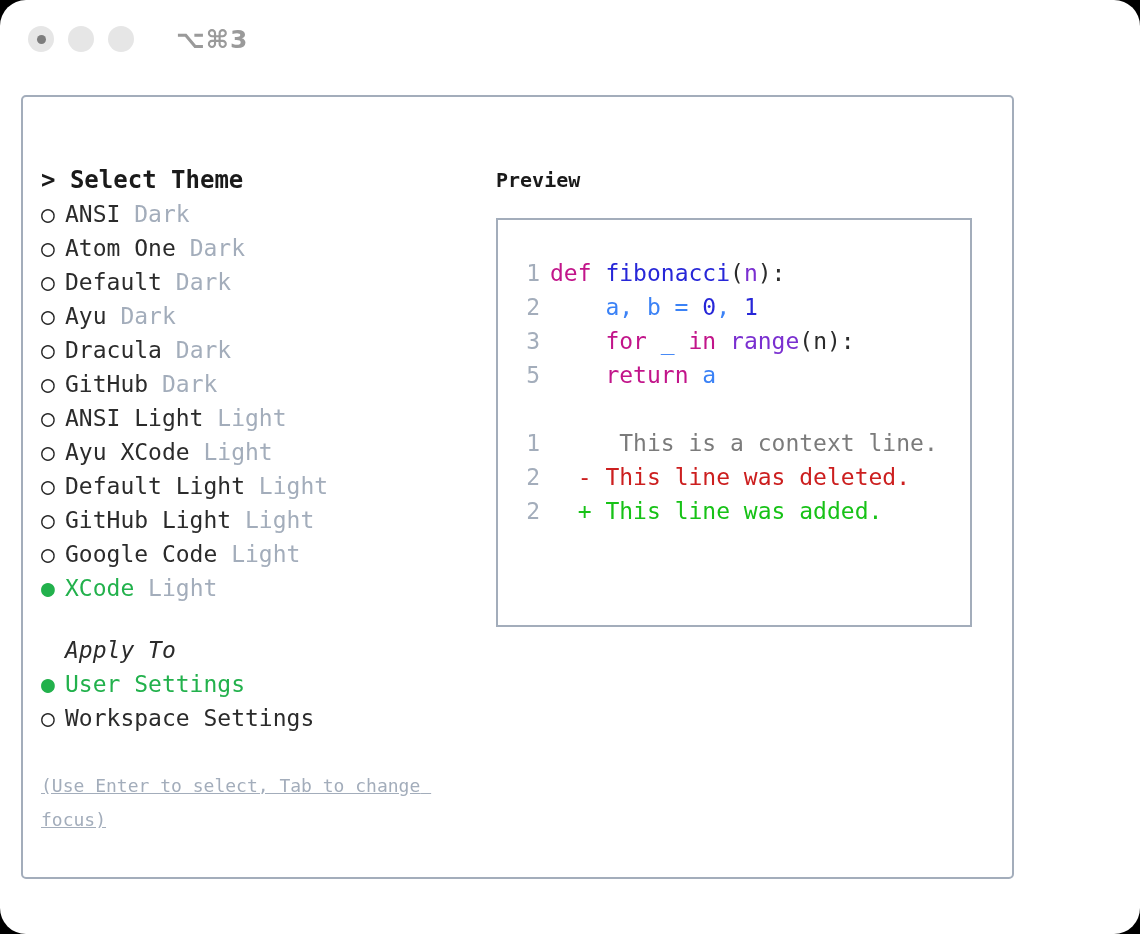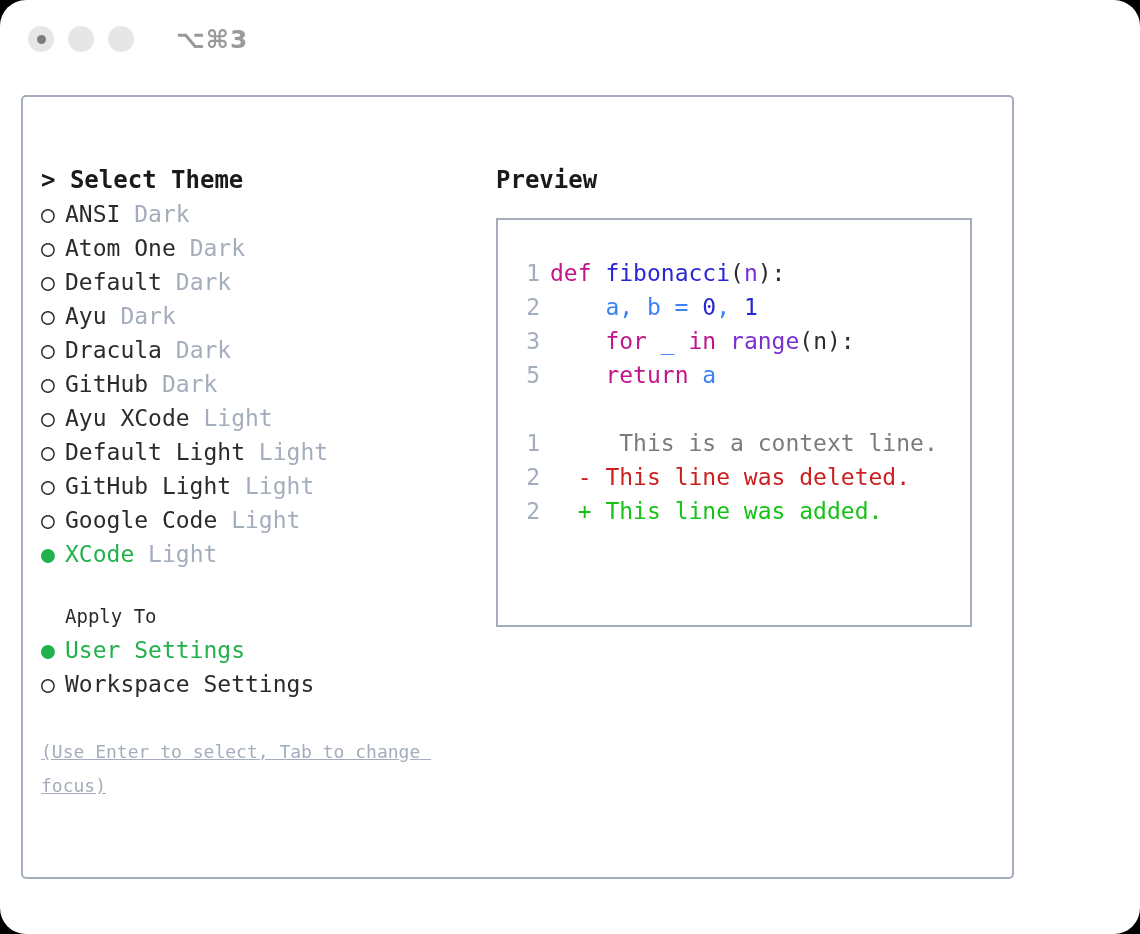--- a/index.html
+++ b/index.html
@@ -89,39 +89,40 @@
     font-size: 23px;
     line-height: 34px;
     color: #2b2b2b;
     white-space: pre;
   }
   .marker { display: inline-block; width: 24px; }
   .opt.selected .marker,
   .opt.selected .label { color: #22b14c; }
   .opt .suffix { color: #a3adbb; text-align: right; }
   .section-label {
-    font-size: 19px;
+    font-size: 23px;
     line-height: 34px;
     color: #2b2b2b;
     white-space: pre;
     padding-left: 24px;
+    font-style: italic;
   }
   .spacer-sm { height: 28px; }
   .spacer-md { height: 34px; }
   .footnote {
     font-size: 18px;
     line-height: 34px;
     color: #a3adbb;
     white-space: pre-wrap;
     width: 420px;
     text-decoration: underline;
   }
   
   .preview-title {
-    font-size: 24px;
+    font-size: 20px;
     font-weight: bold;
     color: #1a1a1a;
     line-height: 34px;
   }
   .preview-box {
     margin-top: 21px;
     width: 476px;
     height: 409px;
     border: 2px solid #a3adbb;
     box-sizing: border-box;
@@ -170,20 +171,21 @@
 
       <div class="col-left">
         <div class="heading">&gt; Select Theme</div>
         <div id="theme-list">
             <div class="opt"><span class="marker">○</span><span class="label">ANSI</span><span class="suffix"> Dark</span></div>
             <div class="opt"><span class="marker">○</span><span class="label">Atom One</span><span class="suffix"> Dark</span></div>
             <div class="opt"><span class="marker">○</span><span class="label">Default</span><span class="suffix"> Dark</span></div>
             <div class="opt"><span class="marker">○</span><span class="label">Ayu</span><span class="suffix"> Dark</span></div>
             <div class="opt"><span class="marker">○</span><span class="label">Dracula</span><span class="suffix"> Dark</span></div>
             <div class="opt"><span class="marker">○</span><span class="label">GitHub</span><span class="suffix"> Dark</span></div>
+            <div class="opt"><span class="marker">○</span><span class="label">ANSI Light</span><span class="suffix"> Light</span></div>
             <div class="opt"><span class="marker">○</span><span class="label">Ayu XCode</span><span class="suffix"> Light</span></div>
             <div class="opt"><span class="marker">○</span><span class="label">Default Light</span><span class="suffix"> Light</span></div>
             <div class="opt"><span class="marker">○</span><span class="label">GitHub Light</span><span class="suffix"> Light</span></div>
             <div class="opt"><span class="marker">○</span><span class="label">Google Code</span><span class="suffix"> Light</span></div>
             <div class="opt selected"><span class="marker">●</span><span class="label">XCode</span><span class="suffix"> Light</span></div>
           </div>
 
         <div class="spacer-sm"></div>
         <div class="section-label">Apply To</div>
         <div id="apply-list">

